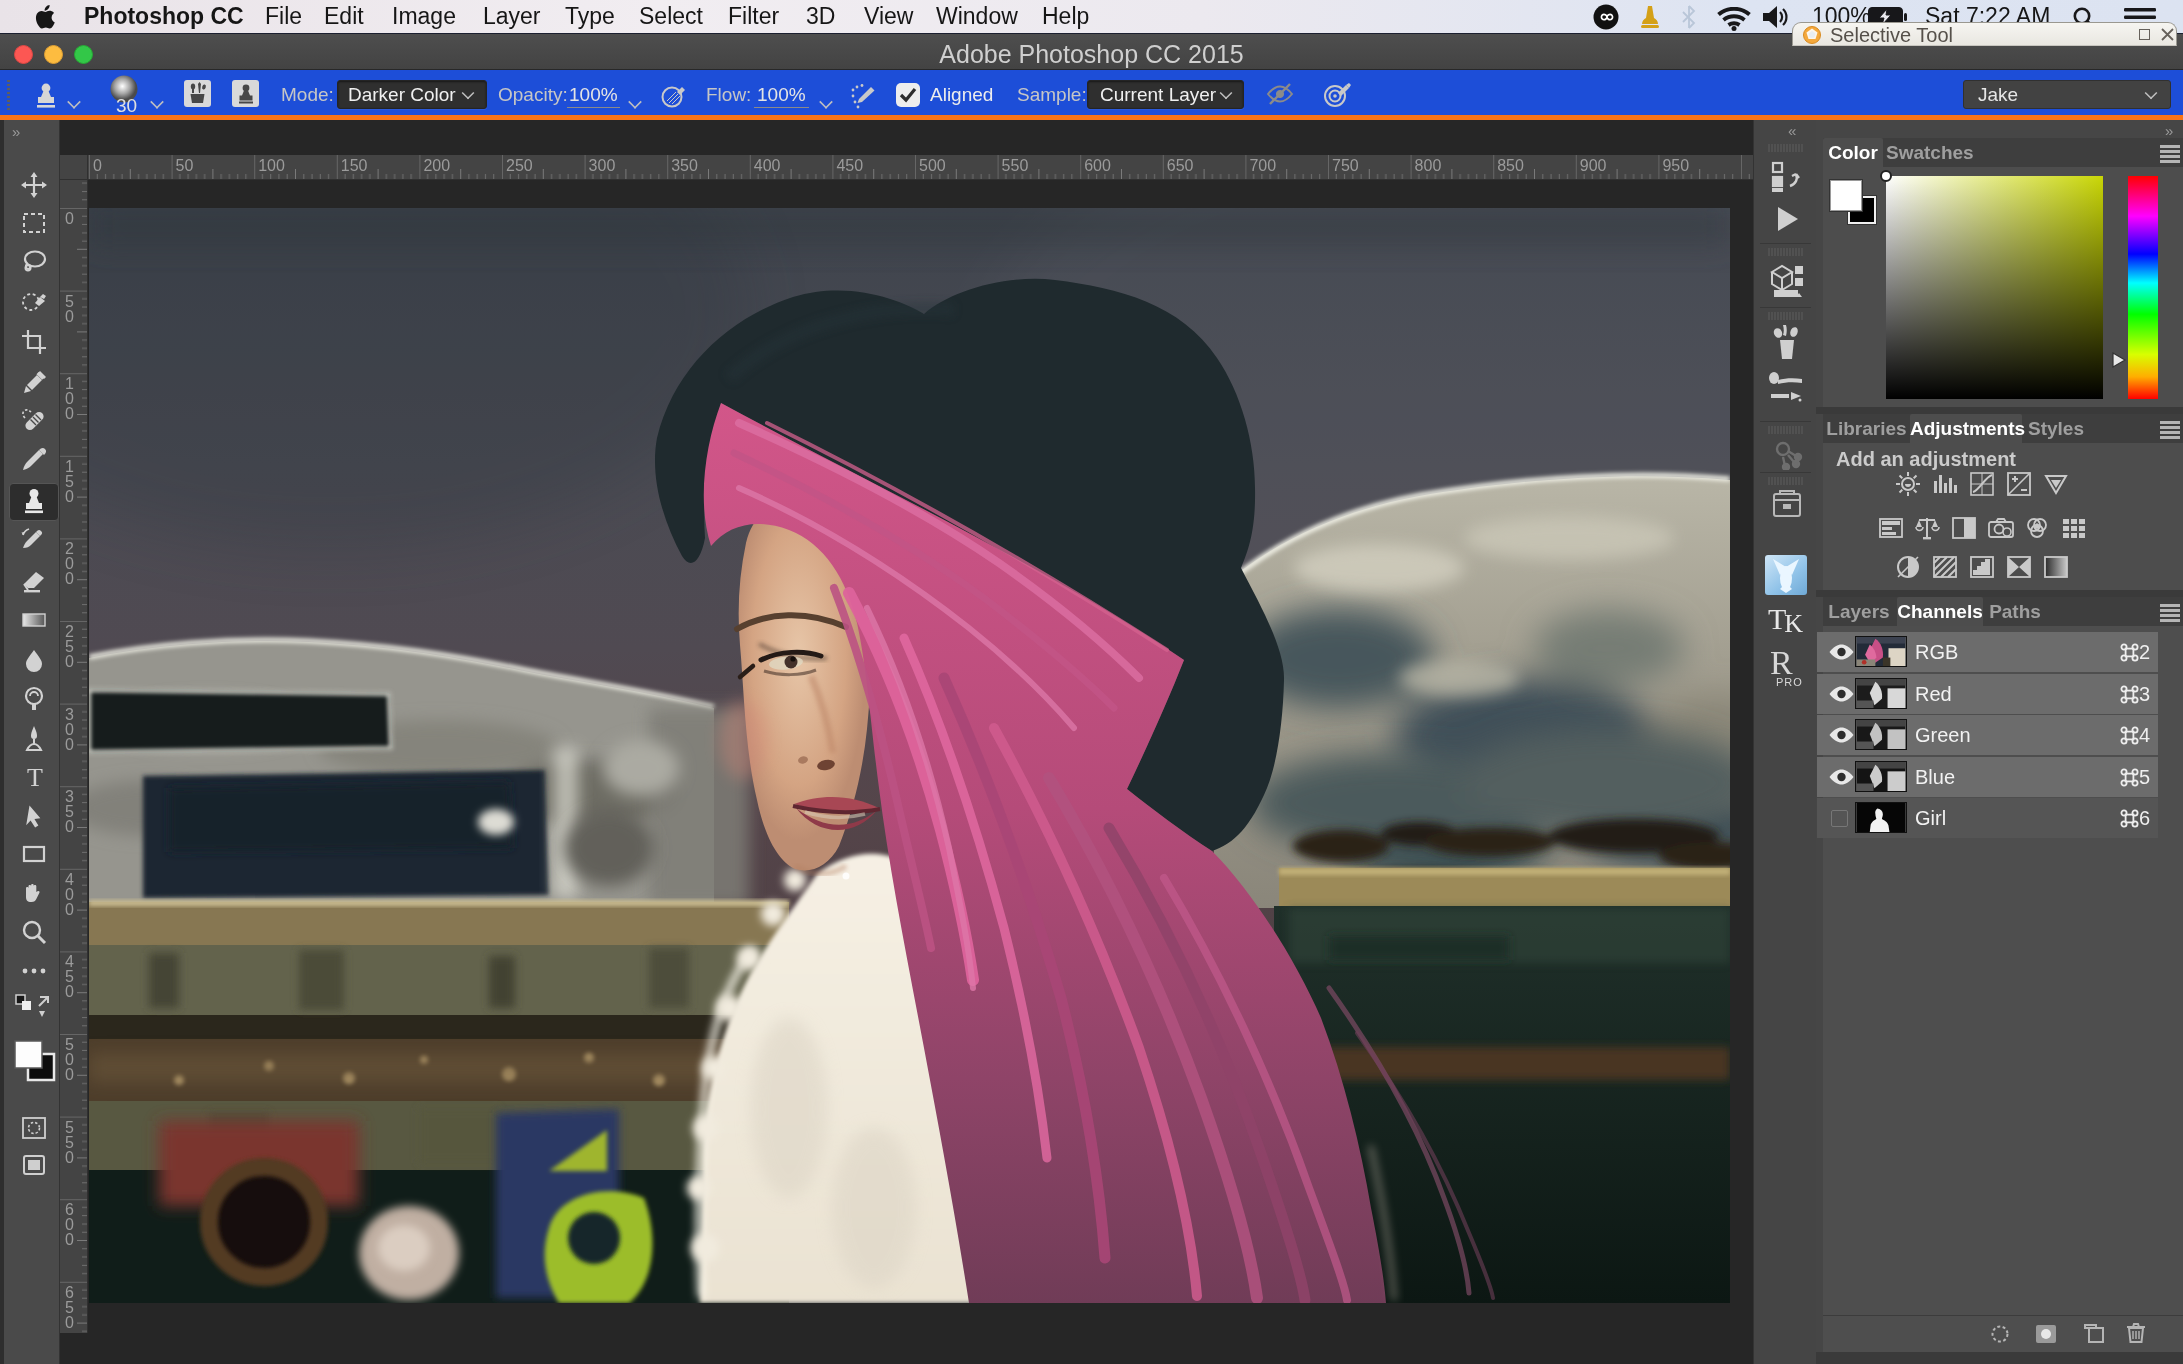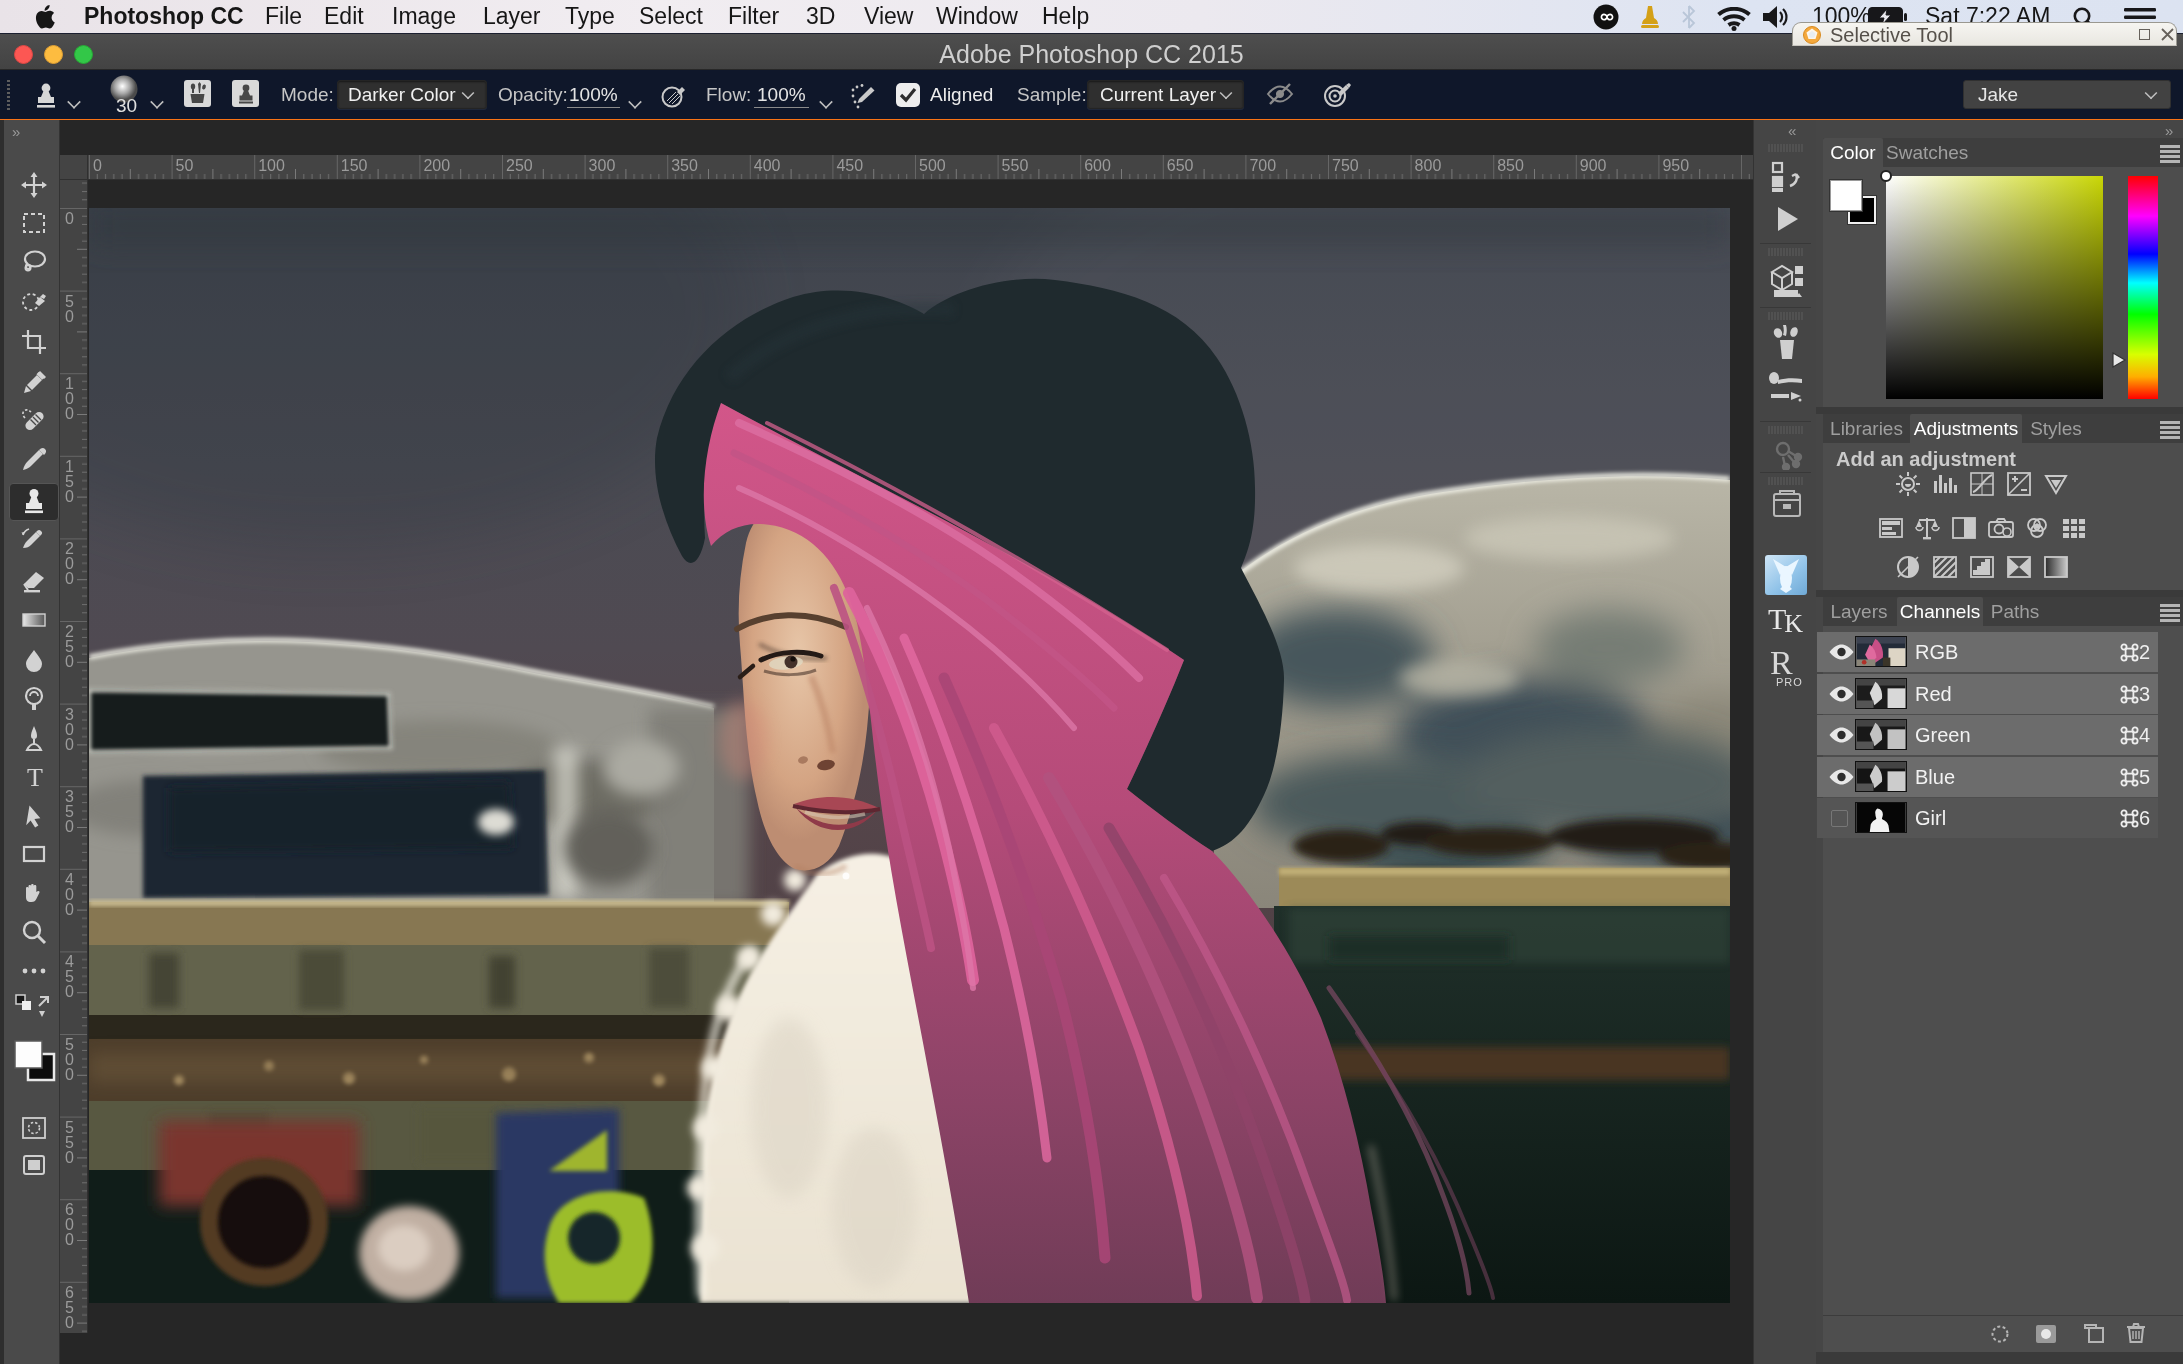--- a/index.html
+++ b/index.html
@@ -2,39 +2,39 @@
 <html><head><meta charset="utf-8"><title>PS</title><style>
 *{margin:0;padding:0;box-sizing:border-box}
 html,body{width:2183px;height:1364px;overflow:hidden;background:#464646;font-family:"Liberation Sans",sans-serif;-webkit-font-smoothing:antialiased}
 .abs{position:absolute}
 #menubar{position:absolute;left:0;top:0;width:2183px;height:33px;background:linear-gradient(90deg,#e9e3e8 0%,#f1edf1 30%,#ece9ef 55%,#dde4f2 80%,#dce3f1 100%);color:#161616;font-size:23px}
 #menubar .mi{position:absolute;top:2px;line-height:29px;white-space:nowrap}
 #titlebar{position:absolute;left:0;top:33px;width:2183px;height:37px;background:linear-gradient(#4e4e4e,#434343);border-top:1px solid #1c2030;border-bottom:1px solid #282828}
 .tl{position:absolute;top:45px;width:19px;height:19px;border-radius:50%}
 #wtitle{position:absolute;top:40px;left:0;width:2183px;text-align:center;color:#cfcfcf;font-size:25px}
 #seltool{position:absolute;left:1792px;top:22px;width:385px;height:24px;background:linear-gradient(#f6f5f1,#e9e7e1);border-radius:9px 9px 0 0;border:1px solid #9a9890;border-bottom:1px solid #c8c6c0;color:#55504a;font-size:20px}
-#optionsbar{position:absolute;left:0;top:70px;width:2183px;height:50px;background:#0f172a;border-bottom:1px solid #f97316;color:#c6c6c6;font-size:19px}
+#optionsbar{position:absolute;left:0;top:70px;width:2183px;height:50px;background:#1d4ed8;border-bottom:5px solid #f97316;color:#c6c6c6;font-size:19px}
 #optionsbar .lbl{position:absolute;top:14px}
 .odiv{position:absolute;top:76px;width:1px;height:38px;background:#3a3a3a;border-right:1px solid #585858}
 .dropbox{position:absolute;background:#2f2f2f;border:1px solid #242424;box-shadow:inset 0 1px 2px rgba(0,0,0,.5), 0 1px 0 rgba(255,255,255,.07);border-radius:3px;color:#ececec}
 .chev{display:inline-block;width:12px;height:12px;border-right:2.5px solid #c0c0c0;border-bottom:2.5px solid #c0c0c0;transform:rotate(45deg)}
 #toolbar{position:absolute;left:0;top:120px;width:60px;height:1244px;background:#4a4a4a;border-left:4px solid #2e2e2e;border-right:1px solid #333}
 .tico{position:absolute;left:17px;width:26px;height:26px}
 #docarea{position:absolute;left:60px;top:120px;width:1693px;height:1244px;background:#262626}
 #tabbar{position:absolute;left:0;top:0;width:1693px;height:35px;background:#3a3a3a}
 #dtab{position:absolute;left:3px;top:0;width:295px;height:35px;background:#4e4e4e;color:#e8e8e8;font-size:19px;border-radius:3px 3px 0 0;white-space:nowrap}
 #hruler{position:absolute;left:0;top:35px;width:1693px;height:25px;background:#444;border-bottom:1px solid #303030;overflow:hidden}
 #vruler{position:absolute;left:0;top:60px;width:28px;height:1153px;background:#444;border-right:1px solid #303030;overflow:hidden}
 .rnum{position:absolute;color:#9b9b9b;font-size:16px}
 #statusbar{position:absolute;left:0;top:1213px;width:1693px;height:31px;background:#303030;color:#b9b9b9;font-size:19px}
 #statusleft{position:absolute;left:0;top:0;width:400px;height:31px;background:#3d3d3d;border-right:1px solid #262626}
 #rightstrip{position:absolute;left:1753px;top:120px;width:63px;height:1244px;background:#454545;border-left:1px solid #333}
 #rightpanels{position:absolute;left:1816px;top:120px;width:367px;height:1244px;background:#464646}
 .ptabrow{position:absolute;left:7px;width:360px;height:29px;background:#3e3e3e}
-.ptab{position:absolute;top:0;height:29px;font-size:19px;font-weight:normal;white-space:nowrap;color:#9f9f9f;text-align:center;line-height:30px}
+.ptab{position:absolute;top:0;height:29px;font-size:19px;font-weight:bold;white-space:nowrap;color:#9f9f9f;text-align:center;line-height:30px}
 .ptab.act{background:#4d4d4d;color:#fff;border-radius:2px 2px 0 0}
 .pbody{position:absolute;left:7px;background:#4d4d4d}
 .chrow{position:absolute;left:1px;width:341px;height:40px;background:#6c6c6c;color:#f2f2f2;font-size:20px}
 .hamb{position:absolute;width:20px;height:2.5px;background:#b5b5b5;box-shadow:0 5px 0 #b5b5b5,0 10px 0 #b5b5b5,0 15px 0 #b5b5b5}
 </style></head><body>
 
 <div id="menubar">
  <svg class="abs" style="left:33px;top:5px" width="22" height="24" viewBox="0 0 22 24">
       <path fill="#161616" d="M15.3 3.8c.9-1.1 1.5-2.6 1.3-3.8-1.3.1-2.8.9-3.7 1.9-.8 1-1.5 2.5-1.3 3.7 1.4.2 2.8-.7 3.7-1.8zM18.6 12.6c0-3 2.4-4.4 2.5-4.5-1.4-2-3.5-2.3-4.2-2.3-1.8-.2-3.5 1.1-4.4 1.1-.9 0-2.3-1-3.8-1-2 0-3.8 1.1-4.8 2.9-2 3.6-.5 8.9 1.5 11.8 1 1.4 2.1 3 3.6 2.9 1.5-.1 2-.9 3.8-.9s2.3.9 3.8.9c1.6 0 2.6-1.4 3.5-2.8 1.1-1.6 1.6-3.2 1.6-3.3-.1-.1-3.1-1.2-3.1-4.8z"></path>
     </svg>

